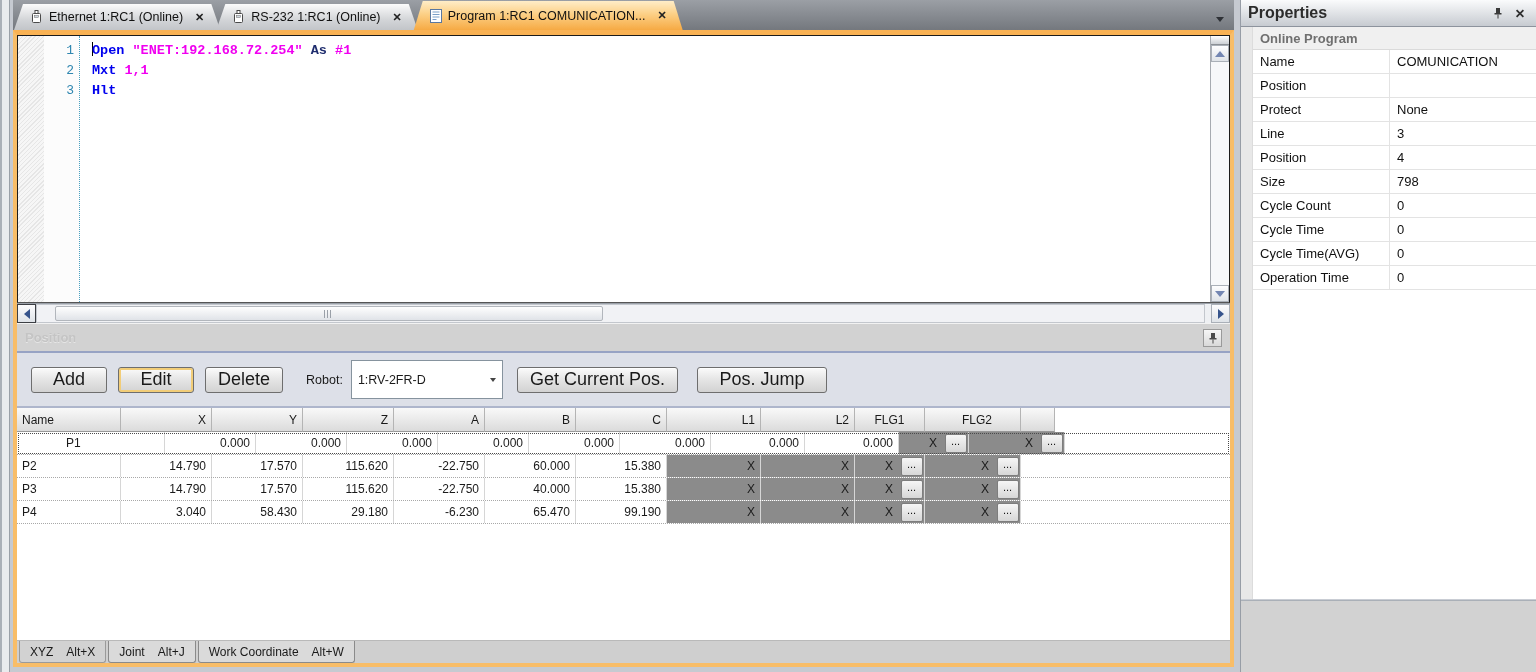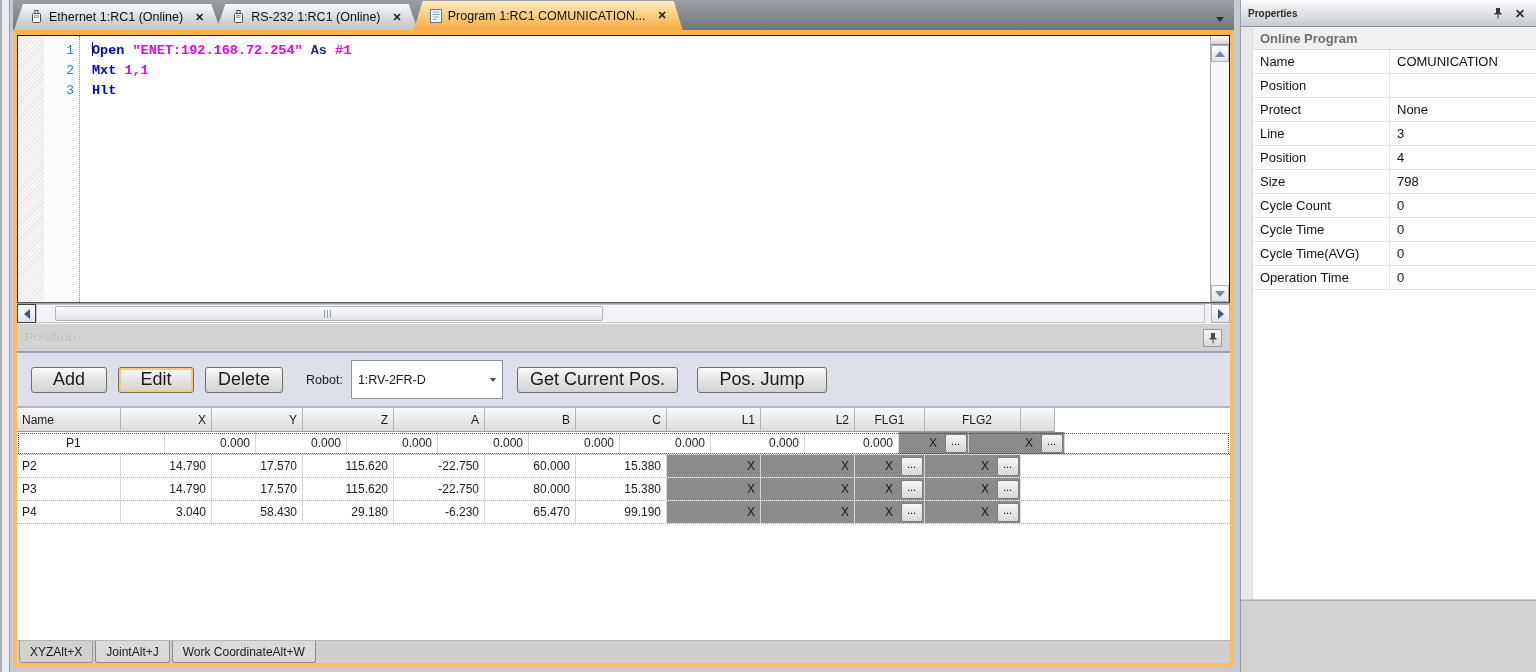--- a/index.html
+++ b/index.html
@@ -95,30 +95,30 @@
   .td.right { justify-content:flex-end; }
   .td.gray { background:#8b8b8b; justify-content:flex-end; color:#1c1c1c; }
   .td.flg { padding:0; align-items:stretch; }
   .flg-x { flex:1; background:#8b8b8b; display:flex; align-items:center; justify-content:flex-end; padding-right:6px; font-size:12px; }
   .flg-btnwrap { width:25px; background:#8b8b8b; display:flex; align-items:center; justify-content:center; }
   .dots-btn { width:22px; height:19px; background:linear-gradient(#f6f6f6,#d7d7d7); border:1px solid #7d7d7d;
     border-radius:2px; font-size:11px; line-height:8px; display:flex; align-items:flex-start; justify-content:center; padding-top:2px; }
 
   
   .bottom-tabs { height:23px; background:#cfcfcf; border-top:1px solid #b9b9b9; display:flex; align-items:stretch; padding-left:2px; }
-  .btab { display:flex; align-items:center; padding:0 10px; font-size:12px; background:#dadada;
+  .btab { display:flex; align-items:center; gap:13px; padding:0 10px; font-size:12px; background:#dadada;
     border:1px solid #8a8a8a; border-top:none; border-radius:0 0 3px 3px; margin-right:2px; }
   .btab.active { background:#d2d2d2; border-color:#9a9a9a; }
 
   
   .props { position:absolute; left:1240px; top:0; width:296px; height:672px; background:#c9cdd4;
     border-left:1px solid #979da6; display:flex; flex-direction:column; }
   .props-header { height:27px; background:linear-gradient(#fafbfc,#c7cbd1); border-bottom:1px solid #8d939d;
     display:flex; align-items:center; padding:0 7px; }
-  .props-title { font-weight:bold; font-size:10px; color:#2c2c2c; flex:1; }
+  .props-title { font-weight:bold; font-size:16px; color:#2c2c2c; flex:1; }
   .hdr-ico { width:18px; height:16px; display:flex; align-items:center; justify-content:center; margin-left:4px; }
   .props-grid { background:#fff; height:572px; position:relative; }
   .props-grid::before { content:''; position:absolute; left:0; top:0; bottom:0; width:11px; background:#e8e8e8; border-right:1px solid #dcdcdc; }
   .section-row { height:23px; display:flex; align-items:center; padding-left:19px; background:#f0f0f0;
     border-bottom:1px solid #dadada; font-weight:bold; color:#6f6f6f; font-size:13px; }
   .prow { height:24px; display:flex; border-bottom:1px solid #e3e3e3; font-size:13px; }
   .plabel { width:148px; padding-left:19px; display:flex; align-items:center; color:#101010; }
   .pvalue { flex:1; border-left:1px solid #e3e3e3; padding-left:7px; display:flex; align-items:center; color:#101010; }
   .props-bottom { flex:1; background:#d2d2d2; border-top:1px solid #aab0b8; margin-top:1px; }
 
@@ -300,21 +300,21 @@
               </span>
             </div>
         </div>
 
         <div class="trow">
           <div class="td c-name">P3</div>
           <div class="td c-num right">14.790</div>
           <div class="td c-num right">17.570</div>
           <div class="td c-num right">115.620</div>
           <div class="td c-num right">-22.750</div>
-          <div class="td c-num right">80.000</div>
+          <div class="td c-num right">40.000</div>
           <div class="td c-num right">15.380</div>
           <div class="td c-l gray">X</div>
           <div class="td c-l gray">X</div>
           <div class="td c-flg1 flg">
               <span class="flg-x">X</span>
               <span class="flg-btnwrap">
                 <span class="dots-btn">...</span>
               </span>
             </div>
           <div class="td c-flg2 flg">

